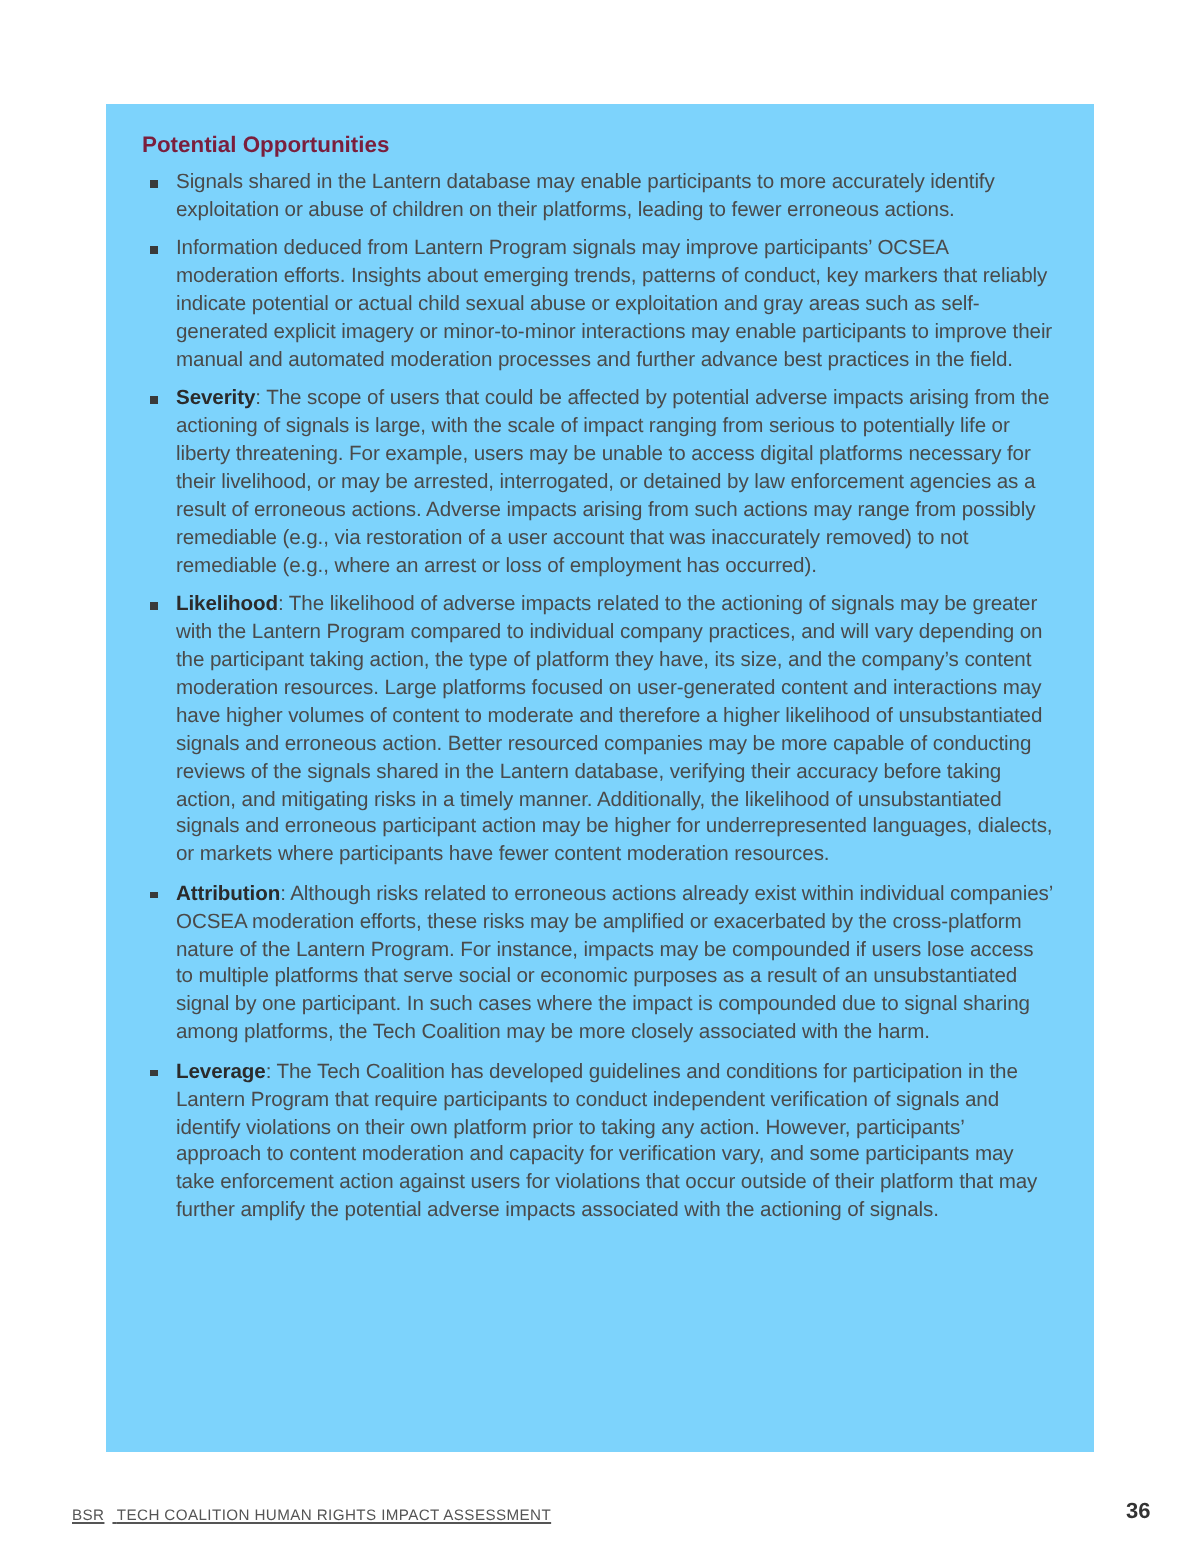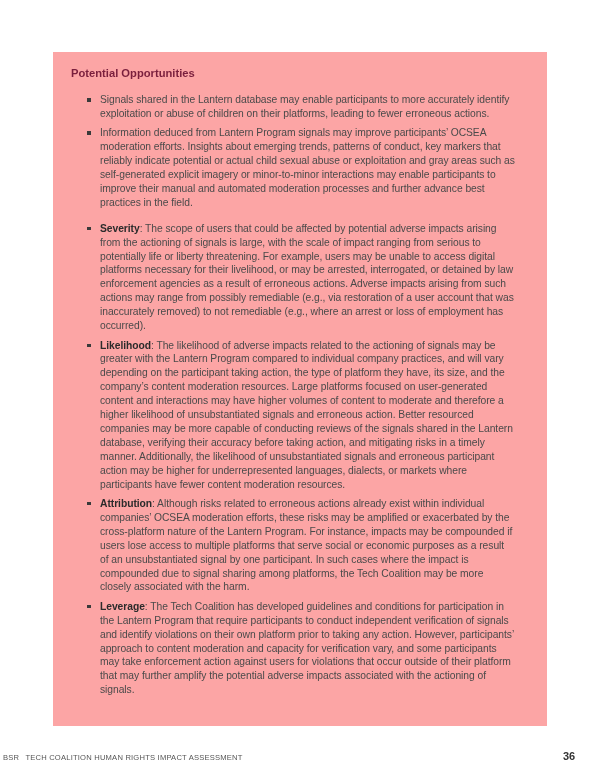--- a/index.html
+++ b/index.html
@@ -2,39 +2,40 @@
 <html><head>
 <meta charset="utf-8">
 <style>
   html, body { margin: 0; padding: 0; }
   body {
     width: 600px; height: 776px; background: #ffffff; position: relative;
     font-family: "Liberation Sans", sans-serif; color: #4a4a4a; overflow: hidden;
   }
   .box {
     position: absolute; left: 53px; top: 52px; width: 494px; height: 674px;
-    background: #fca5a5; box-sizing: border-box; padding: 13px 20px 15px 18px;
+    background: #7dd3fc; box-sizing: border-box; padding: 13px 20px 15px 18px;
   }
   .heading {
     color: #7a1f3d; font-weight: bold; font-size: 11.2px; line-height: 16px;
     margin: 0 0 4px 0;
   }
   .heading.second { margin-top: 9px; }
-  ul { list-style: none; margin: 12px; padding: 0; }
+  ul { list-style: none; margin: 0; padding: 0; }
   li {
     position: relative; padding-left: 17px; font-size: 10.3px; line-height: 13.9px;
     margin-bottom: 5.5px; letter-spacing: -0.05px;
   }
   li .bullet {
     position: absolute; left: 4px; top: 5px; width: 3.5px; height: 3.5px; background: #3a3a3a;
   }
   li b { color: #2b2b2b; text-align: right; }
   .footer {
-    position: absolute; left: 3px; top: 753px; font-size: 7.6px; color: #555;
+    position: absolute; left: 36px; top: 753px; font-size: 7.6px; color: #555;
     letter-spacing: 0.2px;
+    text-decoration: underline;
   }
   .footer .brand { margin-right: 4px; }
   .page-num {
     position: absolute; left: 563px; top: 750px; font-size: 11px; color: #333; font-weight: bold; text-align: center;
   }
 </style>
 </head>
 <body>
 
 <div class="box">

